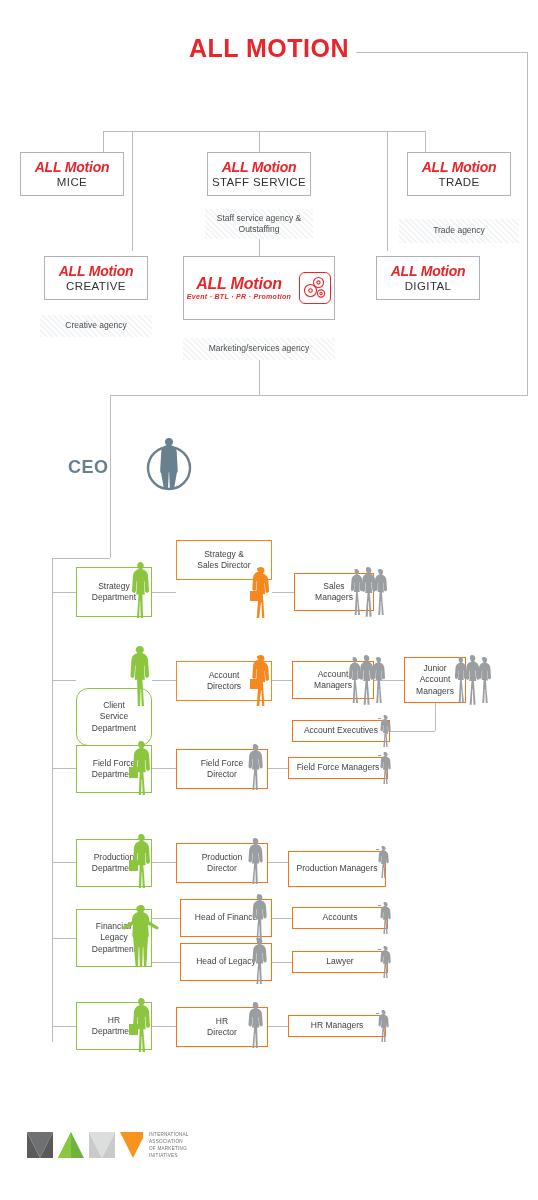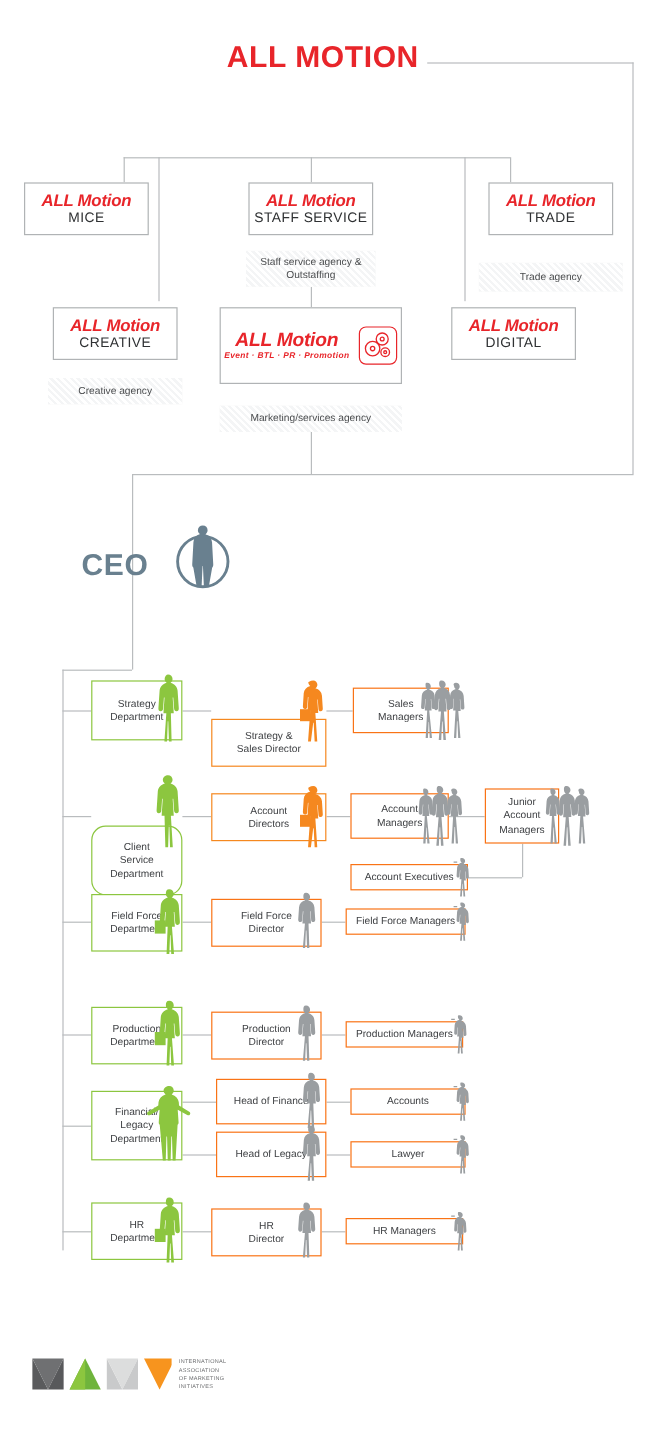--- a/index.html
+++ b/index.html
@@ -79,21 +79,21 @@
     background-image:repeating-linear-gradient(
         45deg,
         rgba(255,255,255,0) 0px, rgba(255,255,255,0) 2px,
         #ffffff 2px, #ffffff 4px);
     padding:2px 4px;
   }
 
   
   .ceo-label{
     position:absolute;
-    font-size:25px;font-weight:bold;letter-spacing:.5px;
+    font-size:18px;font-weight:bold;letter-spacing:.5px;
     color:#69808f;
   }
   .ceo-badge{position:absolute;}
 
   
   .obox{
     position:absolute;
     box-sizing:border-box;
     background:#ffffff;
     display:flex;align-items:center;justify-content:center;
@@ -209,21 +209,21 @@
   <div class="obox green" style="left:76px;top:567px;width:76px;height:50px;">
     <span class="lbl" style="white-space:pre-line;">Strategy
 Department</span>
   </div>
   <div class="sil" style="left:128px;top:560px;">
     <svg width="24" height="60" viewBox="0 0 24 60" aria-hidden="true">
         <path d="M12 2c2.2 0 3.8 1.7 3.8 3.8 0 1.4-.7 2.5-1.7 3.2 3.4 1 5.6 3.2 5.9 6.6l1 14.6c.1 1.5-.6 2.5-1.8 2.6-1.2.1-2-.7-2.1-2.1l-.7-9.4h-.5l.9 13.1h-2.4L15 58h-2.2l-.6-17h-.4l-.6 17H9L10.6 34.4H8.2L9.1 21.3h-.5l-.7 9.4C7.8 32.1 7 32.9 5.8 32.8c-1.2-.1-1.9-1.1-1.8-2.6l1-14.6c.3-3.4 2.5-5.6 5.9-6.6-1-.7-1.7-1.8-1.7-3.2C9.2 3.7 10.8 2 12 2z" fill="#8cc63f"></path>
       </svg>
   </div>
   <div class="line hline" style="left:152px;top:592px;width:24px;"></div>
-  <div class="obox orange" style="left:176px;top:599px;width:96px;height:40px;">
+  <div class="obox orange" style="left:176px;top:540px;width:96px;height:40px;">
     <span class="lbl" style="white-space:pre-line;">Strategy &amp;
 Sales Director</span>
   </div>
   <div class="sil" style="left:248px;top:566px;">
     <svg width="24" height="54" viewBox="0 0 24 54" aria-hidden="true">
         <path d="M13 1c2 0 3.5 1.6 3.5 3.6 0 1.3-.7 2.4-1.7 3 3.2.9 5.2 3 5.5 6.2l.7 10.7c.1 1.3-.6 2.2-1.7 2.3-1.1.1-1.8-.6-1.9-1.9l-.6-8h-.4l.8 11.2h-2.4L16.4 52h-2.2l-.8-15.7h-.4L11.1 52H8.7l1.9-25.9H8.3l.7-11.2h-.4l-.6 8c-.1 1.3-.8 2-1.9 1.9C5 24.7 4.3 23.8 4.4 22.5l.7-10.7c.3-3.2 2.3-5.3 5.5-6.2-1-.6-1.7-1.7-1.7-3C8.9 2.6 10.4 1 13 1z" fill="#f5881f"></path>
         <rect x="2" y="25" width="9" height="10" fill="#f5881f"></rect>
       </svg>
   </div>
   <div class="line hline" style="left:272px;top:592px;width:22px;"></div>
@@ -352,21 +352,21 @@
   <div class="obox gray" style="left:176px;top:843px;width:92px;height:40px;">
     <span class="lbl" style="white-space:pre-line;">Production
 Director</span>
   </div>
   <div class="sil" style="left:244px;top:836px;">
     <svg width="22" height="50" viewBox="0 0 22 50" aria-hidden="true">
         <path d="M11 2c2 0 3.4 1.5 3.4 3.4 0 1.2-.7 2.2-1.6 2.8 3 .9 4.9 2.8 5.2 5.8l.7 10.2c.1 1.2-.6 2.1-1.6 2.2-1 .1-1.7-.6-1.8-1.8l-.5-7.3h-.4l.8 10.2h-2.1L13.8 48h-1.9l-.6-14.6h-.4L10.3 48H8.4l1.7-20.5H8L8.8 17.3h-.4l-.5 7.3c-.1 1.2-.8 1.9-1.8 1.8-1-.1-1.7-1-1.6-2.2L5.2 14c.3-3 2.2-4.9 5.2-5.8-.9-.6-1.6-1.6-1.6-2.8C8.8 3.5 9 2 11 2z" fill="#9a9ea1"></path>
       </svg>
   </div>
   <div class="line hline" style="left:268px;top:862px;width:20px;"></div>
-  <div class="obox gray" style="left:288px;top:851px;width:98px;height:22px;">
+  <div class="obox gray" style="left:288px;top:851px;width:98px;height:36px;">
     <span class="lbl" style="white-space:pre-line;">Production  Managers</span>
   </div>
   <div class="sil" style="left:374px;top:845px;">
     <svg width="16" height="34" viewBox="0 0 16 34" aria-hidden="true">
         <path d="M9 1c1.5 0 2.6 1.1 2.6 2.6 0 .9-.5 1.7-1.2 2.1 2.3.7 3.7 2.1 3.9 4.4l.4 6.6c.1.9-.4 1.5-1.1 1.6-.7.1-1.2-.4-1.3-1.3l-.4-4.8h-.3l.6 7.6h-1.6L11.7 33h-1.5l-.5-10.5h-.3L8.9 33H7.4l1.1-14.2H7l.6-7.6h-.3l-.4 4.8c-.1.9-.6 1.4-1.3 1.3-.7-.1-1.2-.7-1.1-1.6l.4-6.6c.2-2.3 1.6-3.7 3.9-4.4C8.1 4.3 7.6 3.5 7.6 2.6 7.6 1.1 7.5 1 9 1z" fill="#9a9ea1"></path>
         <path d="M2 4h3v1H2z" fill="#9a9ea1"></path>
       </svg>
   </div>
 
   <div class="line hline" style="left:52px;top:938px;width:24px;"></div>

